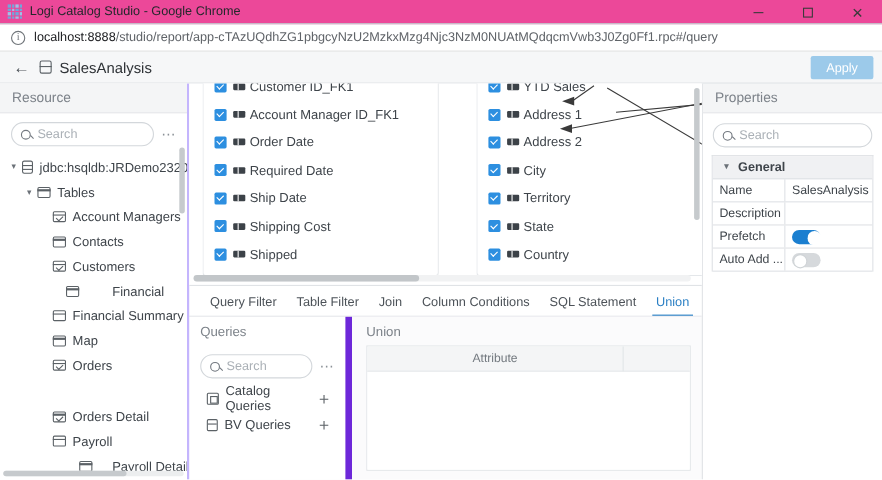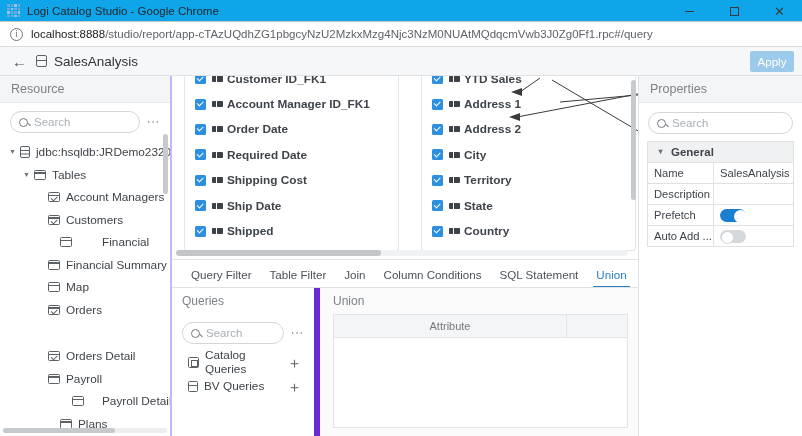--- a/index.html
+++ b/index.html
@@ -12,21 +12,21 @@
   #app {
     width: 802px; height: 436px;
     position: relative;
     display: flex; flex-direction: column;
     background: #fff;
   }
 
   
   .titlebar {
     height: 22px; flex: 0 0 22px;
-    background: #0ea5e9;
+    background: #ec4899;
     border-bottom: 1px solid #c3c8cc;
     display: flex; align-items: center;
     padding-left: 7px;
     position: relative;
   }
   .favicon {
     width: 13px; height: 13px;
     margin-right: 7px; flex: 0 0 13px;
     display: grid;
     grid-template-columns: repeat(4, 1fr);
@@ -101,21 +101,21 @@
   }
   .db-icon::after {
     content: ""; position: absolute; left: 0; right: 0; top: 5px;
     height: 1.2px; background: #5b6166;
   }
   .header-title {
     font-size: 13.5px; color: #2f3337;
   }
   .apply-btn {
     position: absolute; right: 8px; top: 4px;
-    width: 44px; height: 21px;
+    width: 57px; height: 21px;
     background: #9ccaea; color: #ffffff;
     border: none; border-radius: 2px;
     font-size: 11.5px; font-family: "Liberation Sans", sans-serif;
     cursor: pointer;
     display: flex; align-items: center; justify-content: center;
   }
 
   
   .body {
     flex: 1 1 auto; display: flex; min-height: 0;
@@ -246,21 +246,21 @@
     min-width: 0; background: #fbfbfc;
   }
   .canvas {
     flex: 0 0 184px; position: relative;
     background: #ffffff;
     overflow: hidden;
     border-bottom: 1px solid #e0e3e6;
   }
   .cols {
     position: absolute; left: 0; top: -10px;
-    display: flex; gap: 0px; font-weight: bold;
+    display: flex; gap: 12px;
   }
   .fieldbox {
     background: #ffffff;
     border: 1px solid #e4e7ea;
     border-top: none;
     border-radius: 0 0 3px 3px;
     padding: 0 0 6px 0;
     width: 215px;
     margin-right: 22px;
   }
@@ -538,20 +538,25 @@
             <span class="ico-folder"></span>
             <span>Tables</span>
           </div>
           <div class="tnode" style="padding-left: 36px;">
             <span class="caret"></span>
             <span class="ico-tbl checked"></span>
             <span>Account Managers</span>
           </div>
           <div class="tnode" style="padding-left: 36px;">
             <span class="caret"></span>
+            <span class="ico-tbl"></span>
+            <span>Contacts</span>
+          </div>
+          <div class="tnode" style="padding-left: 36px;">
+            <span class="caret"></span>
             <span class="ico-tbl checked"></span>
             <span>Customers</span>
           </div>
           <div class="tnode" style="padding-left: 24px; gap: 24px;">
             <span class="caret"></span>
             <span class="ico-tbl"></span>
             <span>Financial</span>
           </div>
           <div class="tnode" style="padding-left: 36px;">
             <span class="caret"></span>
@@ -616,26 +621,26 @@
                 <span>Order Date</span>
               </div>
               <div class="frow">
                 <span class="cb"></span>
                 <span class="colico"></span>
                 <span>Required Date</span>
               </div>
               <div class="frow">
                 <span class="cb"></span>
                 <span class="colico"></span>
+                <span>Ship Date</span>
+              </div>
+              <div class="frow">
+                <span class="cb"></span>
+                <span class="colico"></span>
                 <span>Shipping Cost</span>
-              </div>
-              <div class="frow">
-                <span class="cb"></span>
-                <span class="colico"></span>
-                <span>Ship Date</span>
               </div>
               <div class="frow">
                 <span class="cb"></span>
                 <span class="colico"></span>
                 <span>Shipped</span>
               </div>
             </div>
             <div class="fieldbox">
               <div class="frow">
                 <span class="cb"></span>

